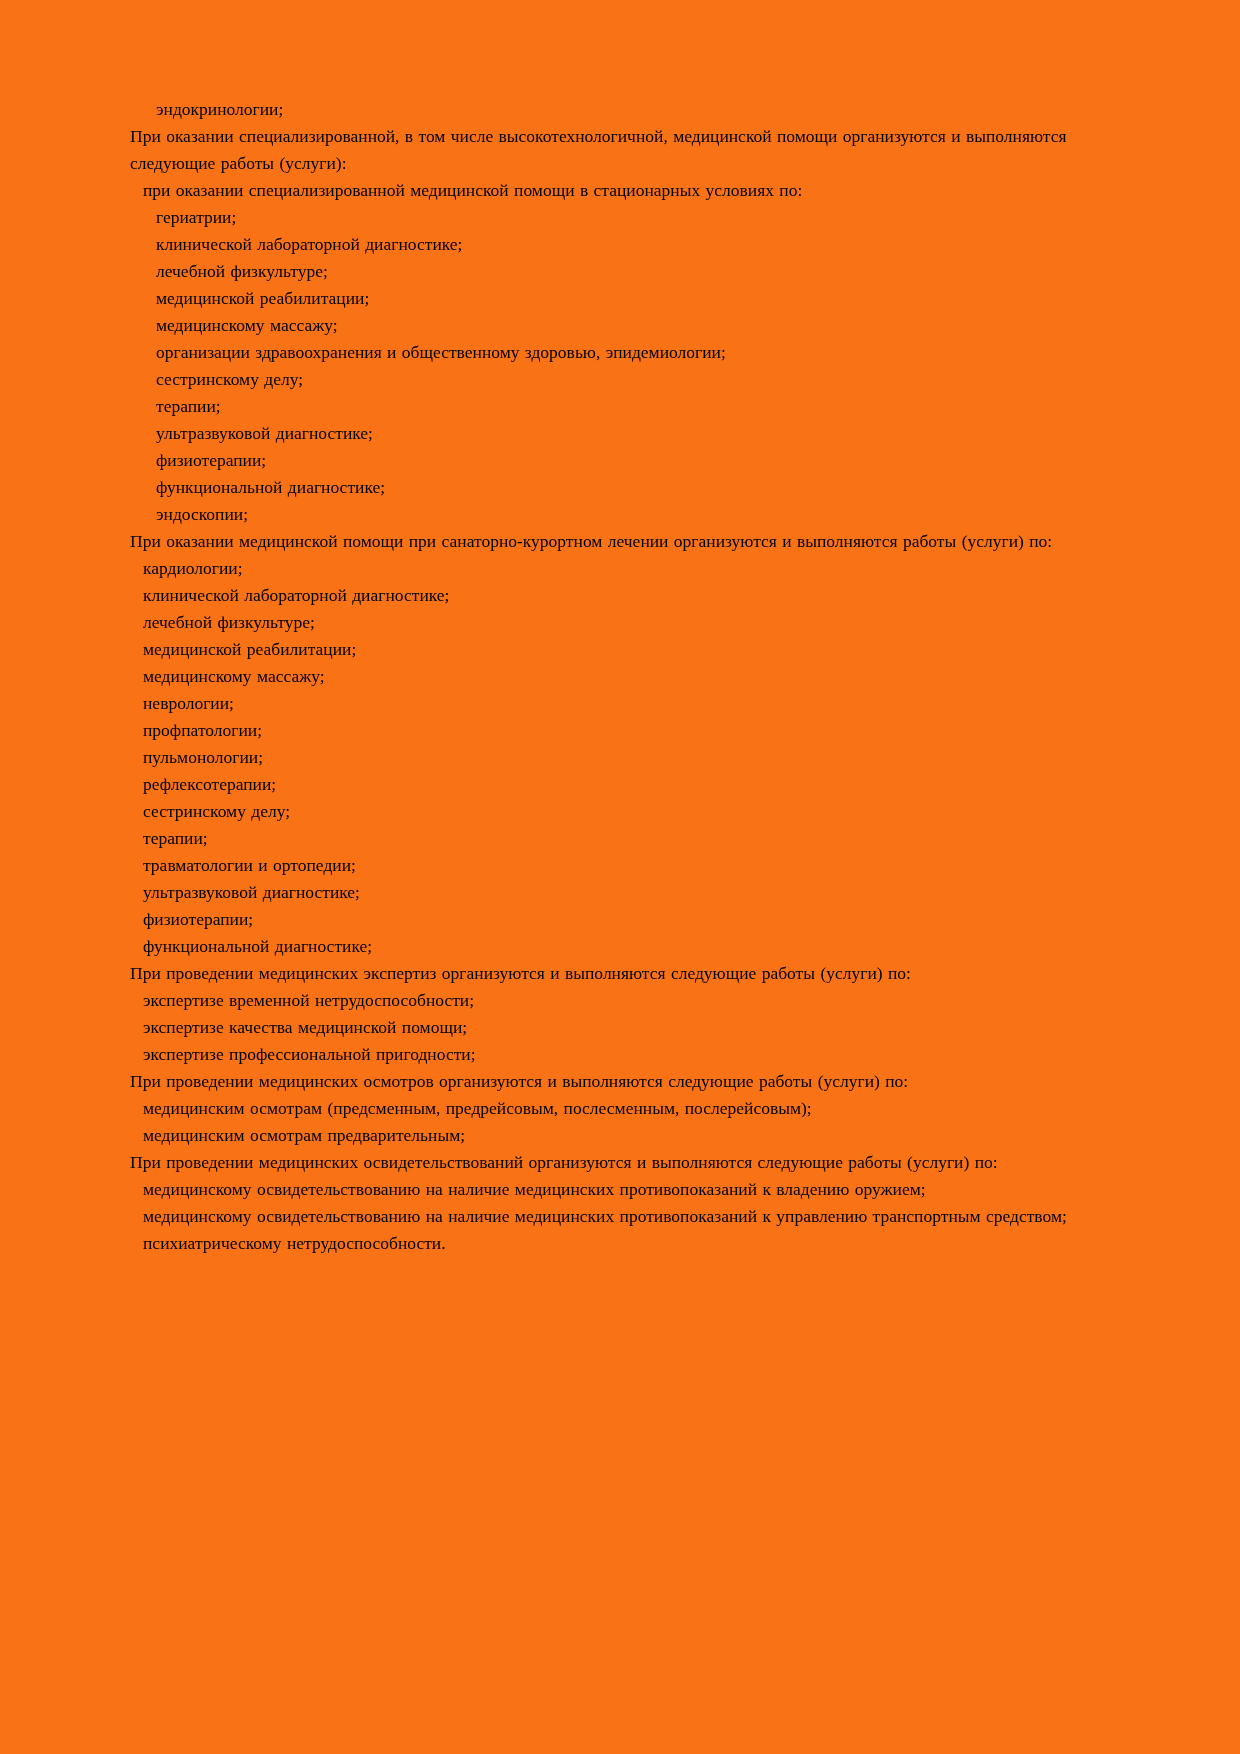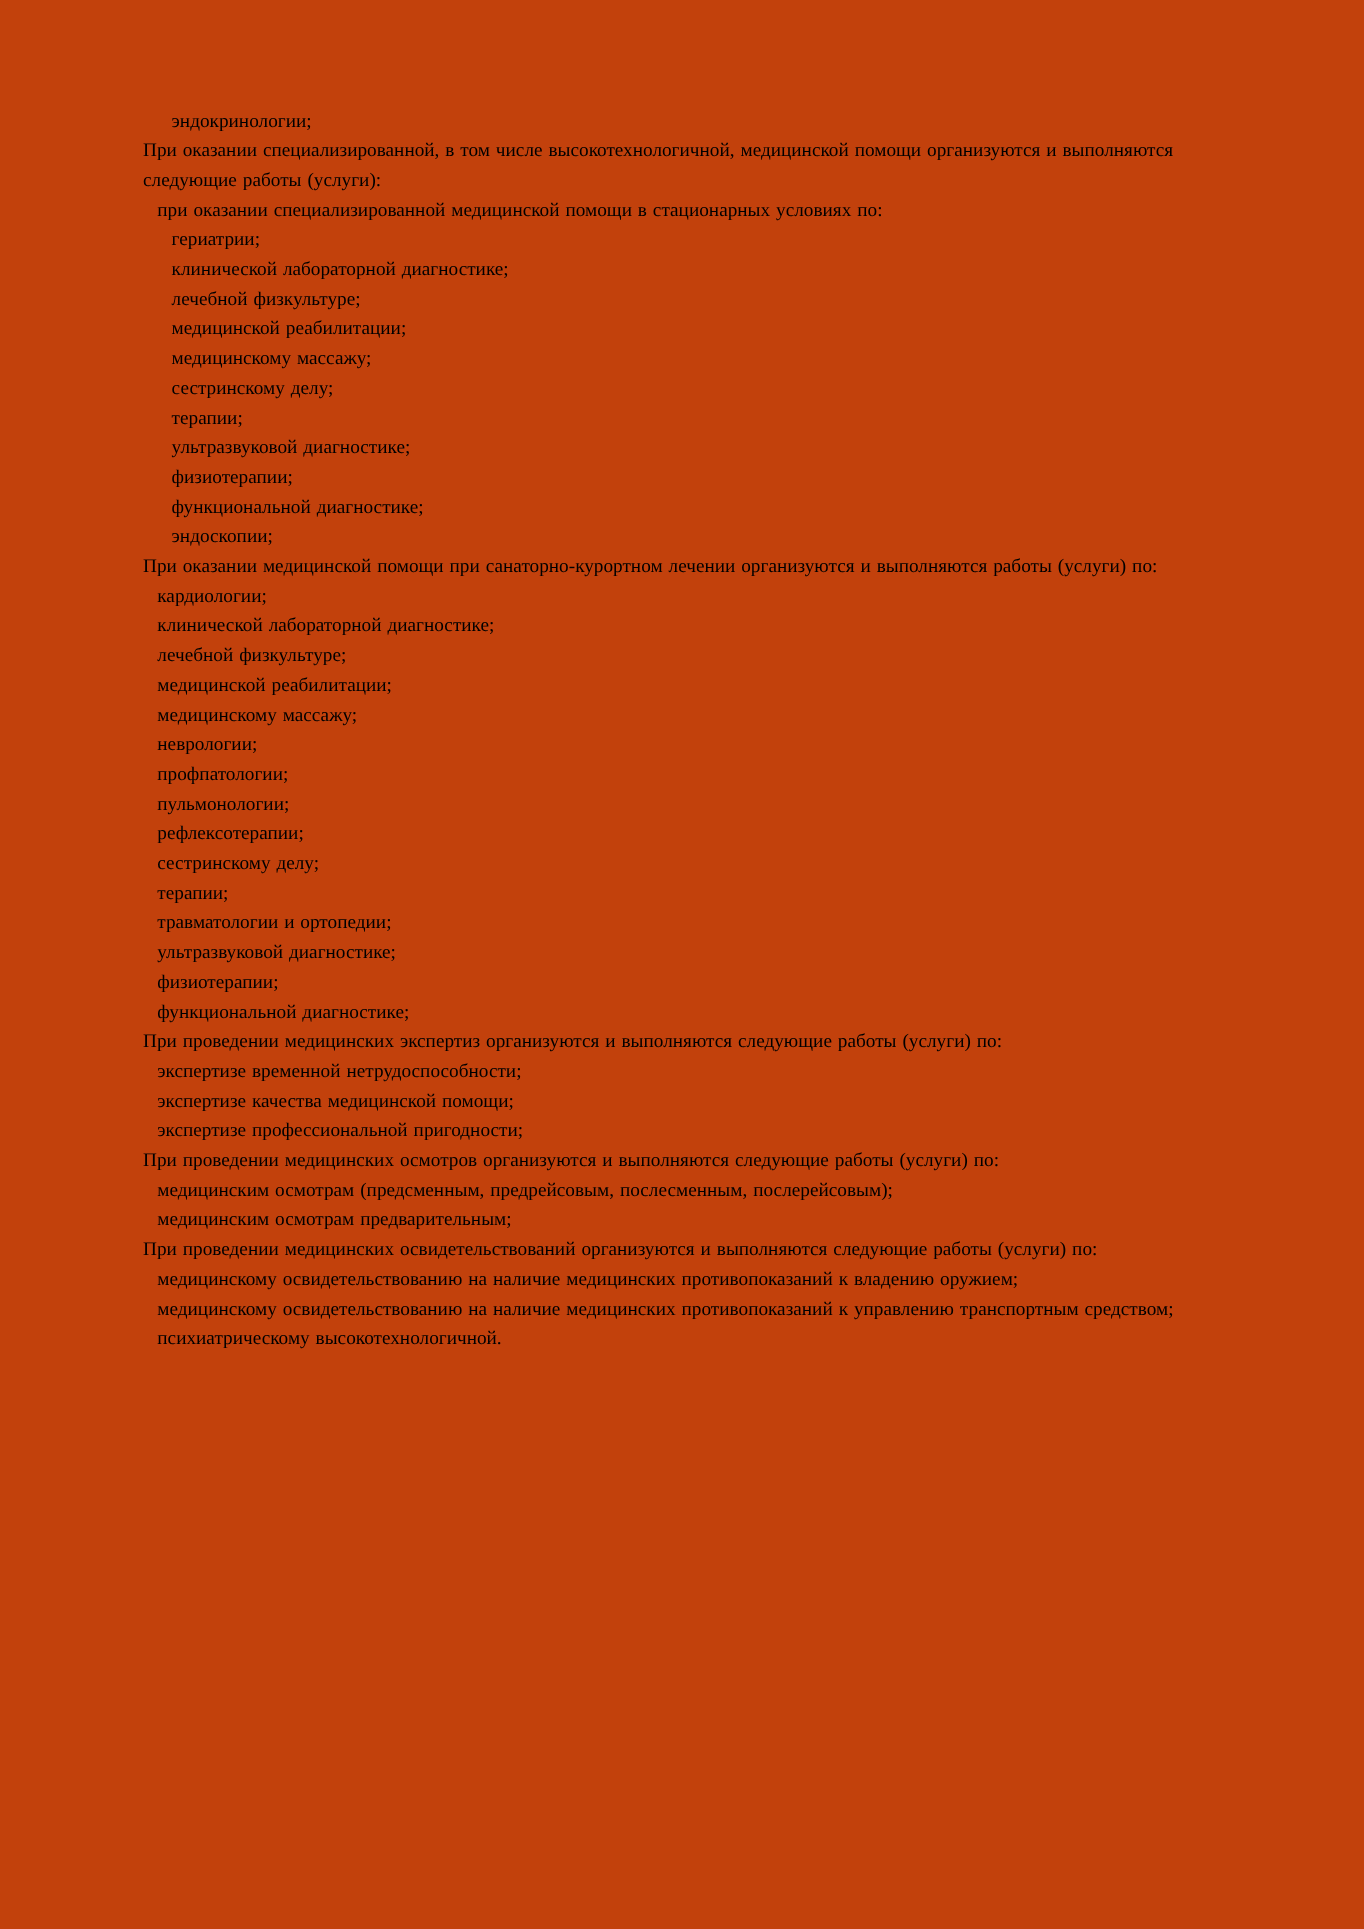--- a/index.html
+++ b/index.html
@@ -12,21 +12,21 @@
     height: 1754px;
     font-family: "Liberation Serif", "DejaVu Serif", serif;
     color: #000000;
     overflow: hidden;
   }
   .page {
     box-sizing: border-box;
     width: 1240px;
     height: 1754px;
     padding: 96px 125px 60px 130px;
-    background: #c2410c;
+    background: #f97316;
   }
   .doc-body {
     font-size: 17.5px;
     line-height: 27px;
     word-spacing: 1px;
   }
   .doc-line {
     white-space: normal;
   }
   .indent-0 { padding-left: 0; }
@@ -39,20 +39,21 @@
 <div class="page">
   <div class="doc-body" id="doc-body">
       <div class="doc-line indent-2">эндокринологии;</div>
       <div class="doc-line indent-0">При оказании специализированной, в том числе высокотехнологичной, медицинской помощи организуются и выполняются следующие работы (услуги):</div>
       <div class="doc-line indent-1">при оказании специализированной медицинской помощи в стационарных условиях по:</div>
       <div class="doc-line indent-2">гериатрии;</div>
       <div class="doc-line indent-2">клинической лабораторной диагностике;</div>
       <div class="doc-line indent-2">лечебной физкультуре;</div>
       <div class="doc-line indent-2">медицинской реабилитации;</div>
       <div class="doc-line indent-2">медицинскому массажу;</div>
+      <div class="doc-line indent-2">организации здравоохранения и общественному здоровью, эпидемиологии;</div>
       <div class="doc-line indent-2">сестринскому делу;</div>
       <div class="doc-line indent-2">терапии;</div>
       <div class="doc-line indent-2">ультразвуковой диагностике;</div>
       <div class="doc-line indent-2">физиотерапии;</div>
       <div class="doc-line indent-2">функциональной диагностике;</div>
       <div class="doc-line indent-2">эндоскопии;</div>
       <div class="doc-line indent-0">При оказании медицинской помощи при санаторно-курортном лечении организуются и выполняются работы (услуги) по:</div>
       <div class="doc-line indent-1">кардиологии;</div>
       <div class="doc-line indent-1">клинической лабораторной диагностике;</div>
       <div class="doc-line indent-1">лечебной физкультуре;</div>
@@ -71,15 +72,15 @@
       <div class="doc-line indent-0">При проведении медицинских экспертиз организуются и выполняются следующие работы (услуги) по:</div>
       <div class="doc-line indent-1">экспертизе временной нетрудоспособности;</div>
       <div class="doc-line indent-1">экспертизе качества медицинской помощи;</div>
       <div class="doc-line indent-1">экспертизе профессиональной пригодности;</div>
       <div class="doc-line indent-0">При проведении медицинских осмотров организуются и выполняются следующие работы (услуги) по:</div>
       <div class="doc-line indent-1">медицинским осмотрам (предсменным, предрейсовым, послесменным, послерейсовым);</div>
       <div class="doc-line indent-1">медицинским осмотрам предварительным;</div>
       <div class="doc-line indent-0">При проведении медицинских освидетельствований организуются и выполняются следующие работы (услуги) по:</div>
       <div class="doc-line indent-1">медицинскому освидетельствованию на наличие медицинских противопоказаний к владению оружием;</div>
       <div class="doc-line indent-1">медицинскому освидетельствованию на наличие медицинских противопоказаний к управлению транспортным средством;</div>
-      <div class="doc-line indent-1">психиатрическому высокотехнологичной.</div>
+      <div class="doc-line indent-1">психиатрическому нетрудоспособности.</div>
     </div>
 </div>
 
 </body></html>

